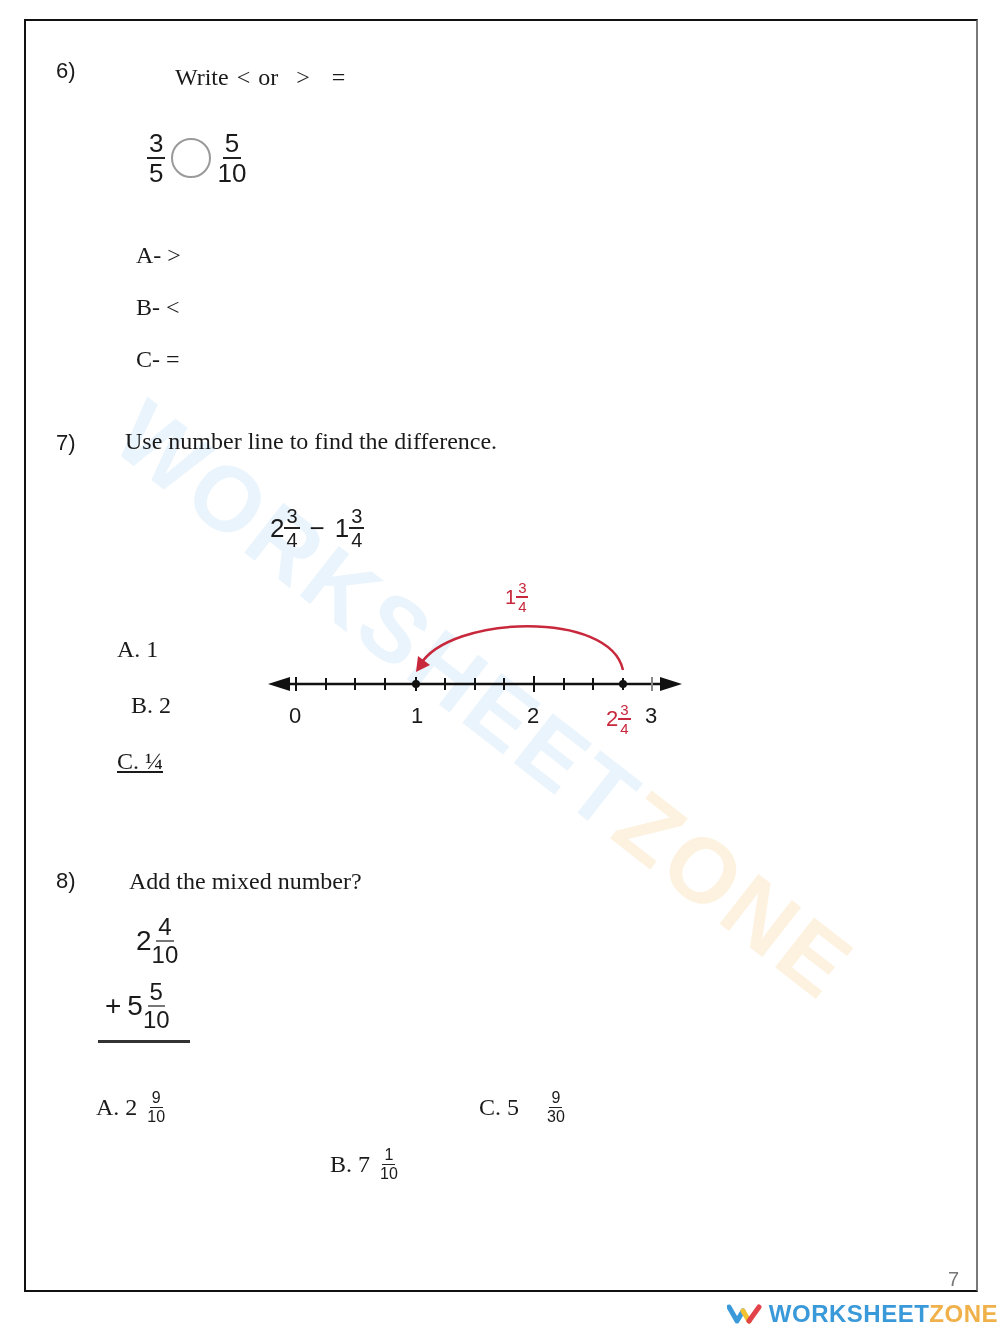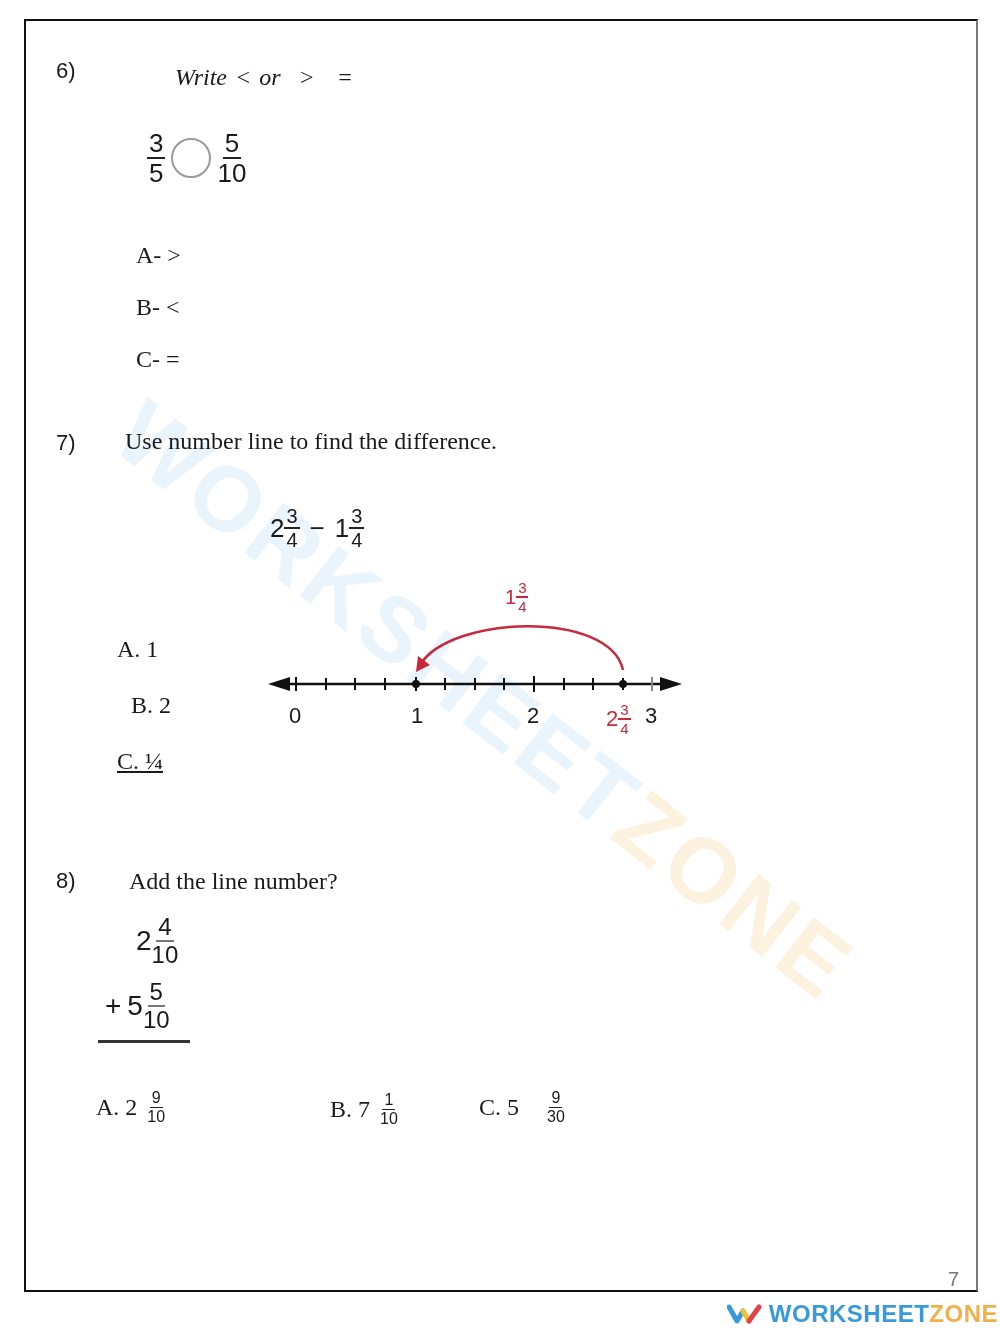--- a/index.html
+++ b/index.html
@@ -31,21 +31,21 @@
   .logo .z { color: #f0b14a; }
 </style>
 </head>
 <body>
 
 <div class="frame"></div>
 
 <div class="watermark"><span>WORKSHEET</span><span class="zone">ZONE</span></div>
 
 <div class="abs qnum" style="left:56px; top:58px;">6)</div>
-<div class="abs serif" style="left:175px; top:64px; word-spacing:2px;font-style:italic;">
+<div class="abs serif" style="left:175px; top:64px; word-spacing:2px;">
   <span>Write</span>
   <span>&lt;</span>
   <span>or</span>
   <span style="margin-left:10px;">&gt;</span>
   <span style="margin-left:14px;">=</span>
 </div>
 <div class="abs sans" style="left:147px; top:130px; font-size:26px; display:flex; align-items:center; gap:6px;">
   <span class="frac">
       <span class="n">3</span>
       <span class="d">5</span>
@@ -119,21 +119,21 @@
       <span class="n" style="border-color:#c8283c;">3</span>
       <span class="d">4</span>
     </span>
 </div>
 
 <div class="abs serif" style="left:117px; top:636px;text-align:right;">A. 1</div>
 <div class="abs serif" style="left:131px; top:692px;">B. 2</div>
 <div class="abs serif" style="left:117px; top:748px;text-decoration:underline;">C. ¼</div>
 
 <div class="abs qnum" style="left:56px; top:868px;">8)</div>
-<div class="abs serif" style="left:129px; top:868px;">Add the line number?</div>
+<div class="abs serif" style="left:129px; top:868px;">Add the mixed number?</div>
 
 <div class="abs sans" style="left:136px; top:915px; font-size:28px; display:flex; align-items:center;">
   <span>2</span>
   <span class="frac" style="font-size:24px;">
       <span class="n" style="border-color:#777;">4</span>
       <span class="d">10</span>
     </span>
 </div>
 <div class="abs sans" style="left:105px; top:980px; font-size:28px; display:flex; align-items:center;">
   <span style="margin-right:6px;">+</span>
@@ -145,21 +145,21 @@
 </div>
 <div class="abs" style="left:98px; top:1040px; width:92px; height:3px; background:#333;"></div>
 
 <div class="abs serif" style="left:96px; top:1090px; display:flex; align-items:center; gap:10px;">
   <span>A. 2</span>
   <span class="frac sans" style="font-size:16px;">
       <span class="n" style="border-bottom-width:1px;">9</span>
       <span class="d">10</span>
     </span>
 </div>
-<div class="abs serif" style="left:330px; top:1092px; display:flex; align-items:center; gap:10px;text-align:center;">
+<div class="abs serif" style="left:330px; top:1147px; display:flex; align-items:center; gap:10px;text-align:center;">
   <span>B. 7</span>
   <span class="frac sans" style="font-size:16px;">
       <span class="n" style="border-bottom-width:1px;">1</span>
       <span class="d">10</span>
     </span>
 </div>
 <div class="abs serif" style="left:479px; top:1090px; display:flex; align-items:center; gap:28px;">
   <span>C. 5</span>
   <span class="frac sans" style="font-size:16px;">
       <span class="n" style="border-bottom-width:1px;">9</span>

